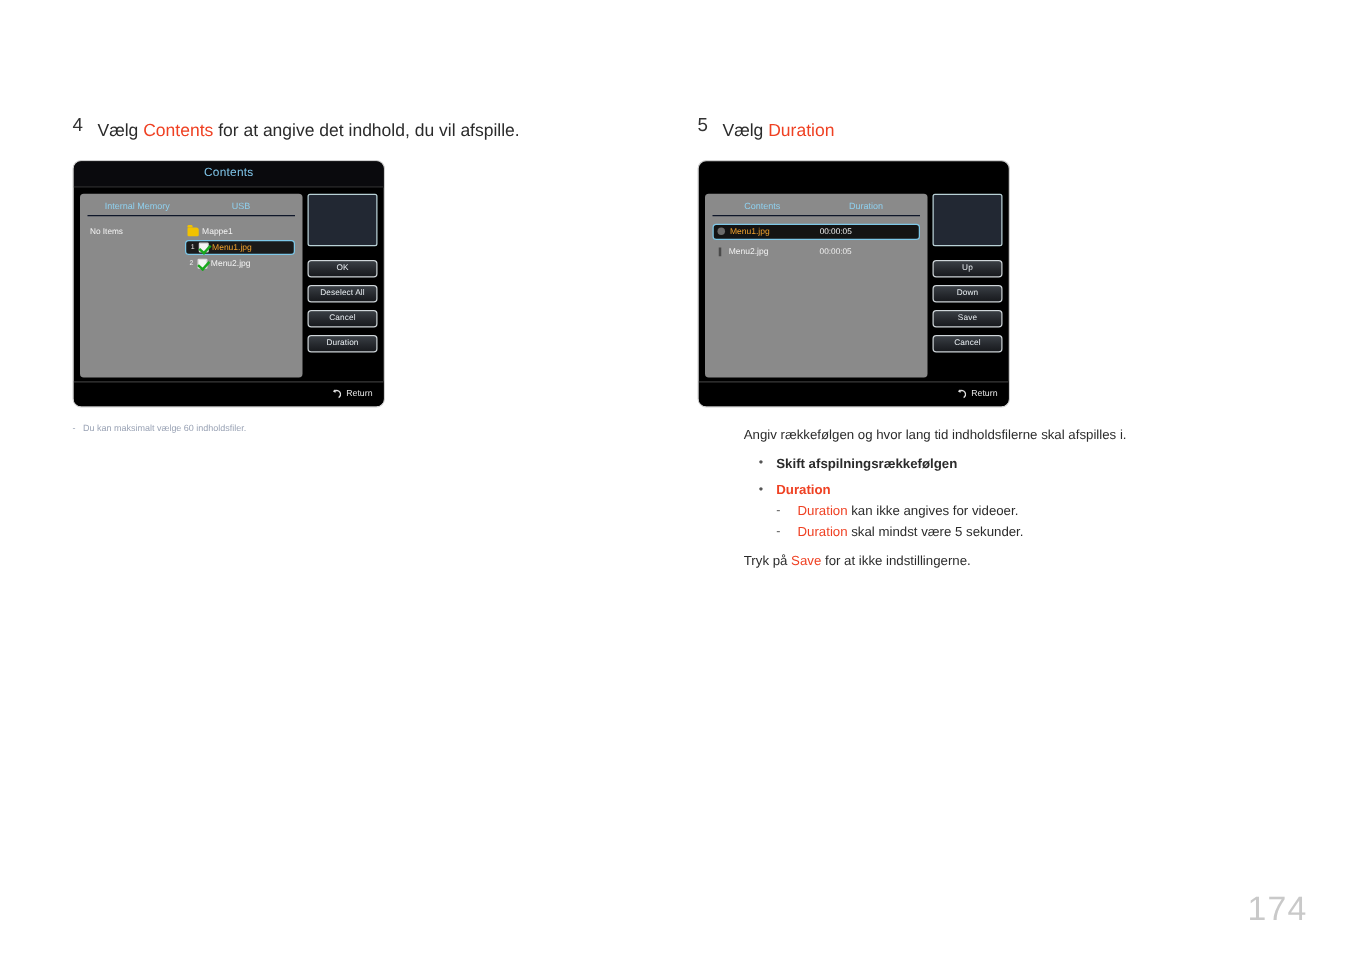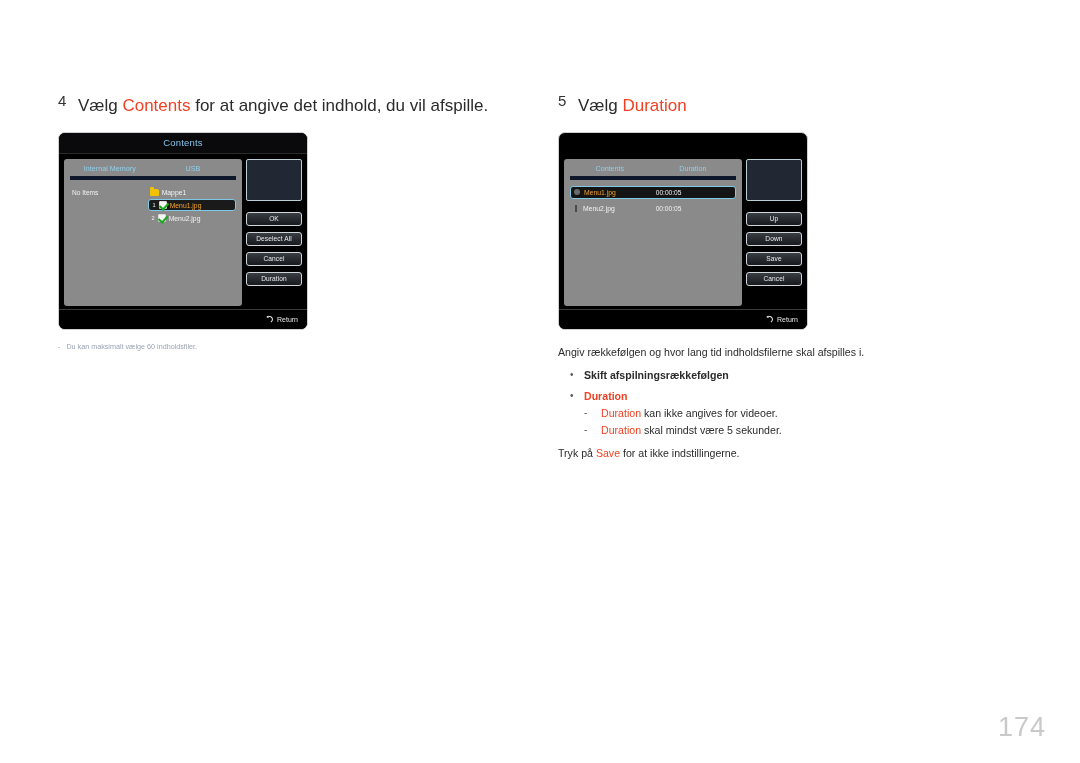--- a/index.html
+++ b/index.html
@@ -21,21 +21,21 @@
   .step { display: flex; align-items: flex-start; gap: 0; }
   .step-num {
     font-size: 15px;
     font-weight: 400;
     color: #333;
     width: 20px;
     flex: 0 0 20px;
     line-height: 1.2;
   }
   .step-text {
-    font-size: 17px;
+    font-size: 14px;
     line-height: 1.35;
     color: #2b2b2b;
     padding-top: 3px;
   }
   .hl { color: #ef4123; }
 
   
   .dialog {
     margin-top: 14px;
     width: 250px;
@@ -112,21 +112,21 @@
     justify-content: flex-end;
     padding-right: 9px;
     gap: 4px;
   }
   .ret-icon { display: block; }
   .ret-label { color: #e6e6e6; font-size: 7px; }
 
   
   .col-heads {
     display: flex;
-    border-bottom: 4px solid #0f172a;
+    border-bottom: 1px solid #0f172a;
     padding-bottom: 3px;
   }
   .col-head {
     color: #8fd0ef;
     font-size: 7.2px;
     text-align: center;
   }
   .col-head.c1 { flex: 0 0 48%; }
   .col-head.c2 { flex: 1 1 auto; }
 
@@ -214,21 +214,21 @@
   
   .note-dash {
     margin-top: 12px;
     display: flex;
     gap: 6px;
     color: #9aa3b5;
     font-size: 7.2px;
     line-height: 1.4;
   }
 
-  .rnote { margin-top: 14px; font-size: 10.6px; line-height: 1.6; color: #2b2b2b; }
+  .rnote { margin-top: 14px; font-size: 10.6px; line-height: 1.6; color: #2b2b2b; margin-left: 37px; }
   .rnote .lead { margin-bottom: 6px; }
   .bullet-block { margin-left: 12px; margin-bottom: 4px; }
   .bullet-line { display: flex; gap: 9px; }
   .bullet-dot { flex: 0 0 5px; color: #555; font-size: 10px; line-height: 1.55; }
   .bullet-head { font-size: 10.6px; font-weight: bold; }
   .sub { margin-left: 14px; font-size: 10.6px; line-height: 1.55; }
   .dash-line { display: flex; gap: 9px; margin-left: 14px; }
   .dash-mark { flex: 0 0 8px; color: #555; font-size: 10px; }
   .closing { margin-top: 6px; font-size: 10.6px; }
 

